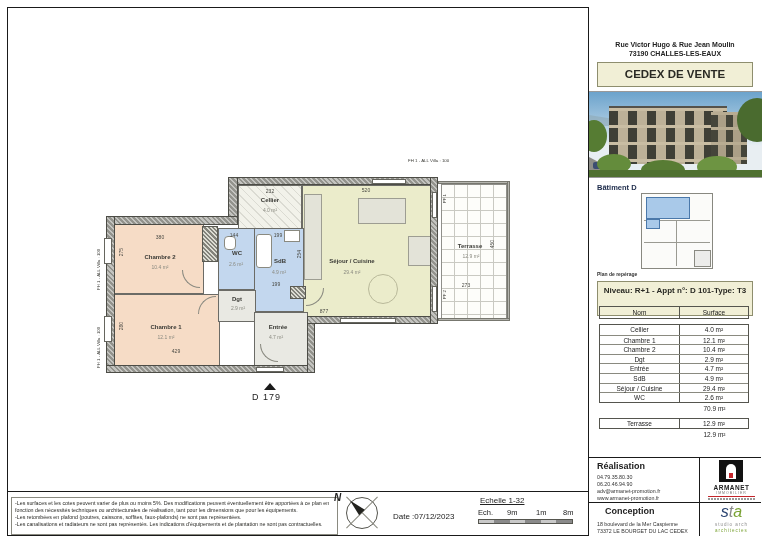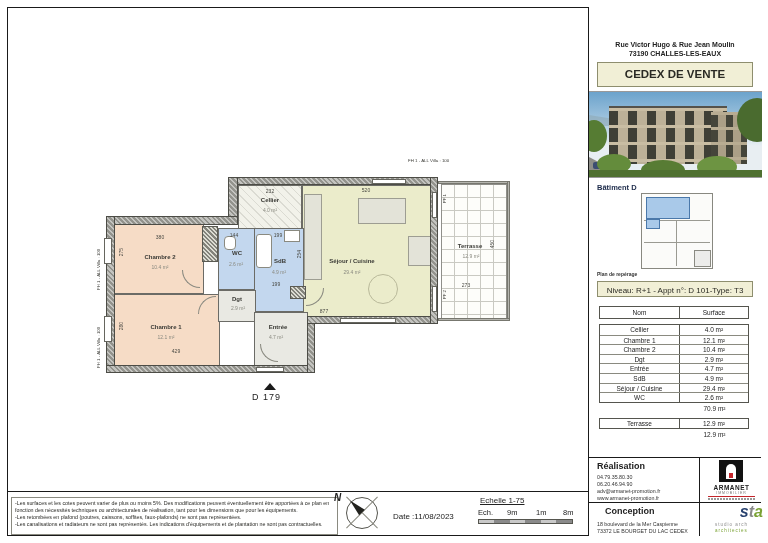--- a/index.html
+++ b/index.html
@@ -42,21 +42,21 @@
   .sidebar { position:absolute; left:588px; top:7px; width:173px; height:529px; background:#fff; border-left:1px solid #1a1a1a; }
   .sb-title { position:absolute; top:6px; left:4px; right:4px; text-align:center; font-size:10.5px; font-weight:bold; font-style:italic; line-height:1.25; }
   .sb-addr1 { position:absolute; top:34px; left:0; right:0; text-align:center; font-size:7px; font-weight:bold; }
   .sb-addr2 { position:absolute; top:43px; left:0; right:0; text-align:center; font-size:7px; font-weight:bold; }
   .cream-box { background:#f1efd6; border:1px solid #8e8e6e; }
   .pdv { position:absolute; top:55px; left:8px; right:8px; height:25px; text-align:center; font-size:11.5px; font-weight:bold; line-height:23px; color:#2a2a24; }
   .photo { position:absolute; top:84px; left:0; width:173px; height:87px; overflow:hidden; border-top:1px solid #999; border-bottom:1px solid #999; }
   .bat-label { position:absolute; top:176px; left:8px; font-size:7.5px; font-weight:bold; color:#1c2a4a; }
   .keyplan { position:absolute; top:186px; left:52px; width:72px; height:76px; background:#fbfbf9; border:1px solid #888880; }
   .reperage { position:absolute; top:264px; left:8px; font-size:5px; font-weight:bold; color:#333; }
-  .niveau { position:absolute; top:274px; left:8px; right:8px; height:16px; text-align:center; font-size:8px; font-weight:normal; line-height:18px; color:#2a2a24; }
+  .niveau { position:absolute; top:274px; left:8px; right:8px; height:35px; text-align:center; font-size:8px; font-weight:bold; line-height:18px; color:#2a2a24; }
   .tbl { position:absolute; top:299px; left:10px; right:12px; font-size:6.5px; }
   .trow { display:flex; height:9.6px; line-height:9.6px; }
   .tc-l { width:54%; text-align:center; border-right:1px solid #55554e; }
   .tc-r { width:46%; text-align:center; }
   .t-head { border:1px solid #55554e; height:13px; }
   .t-head .trow { height:11px; line-height:11px; }
   .t-body { border:1px solid #55554e; margin-top:5px; }
   .t-body .trow + .trow { border-top:1px solid #8a8a80; }
   .t-total { display:flex; height:11px; line-height:11px; }
   .t-total .tc-l { border-right:none; }
@@ -274,21 +274,21 @@
       <div class="abs" style="left:0;top:34px;width:63px;text-align:center;font-size:3.5px;letter-spacing:1px;color:#777;">IMMOBILIER</div>
       <div class="abs" style="left:8px;top:39px;width:47px;height:1px;background:#c4252b;"></div>
       <div class="abs" style="left:8px;top:41px;width:47px;height:2px;background:repeating-linear-gradient(to right,#999 0 2px,#fff 2px 3px);"></div>
     </div>
 
     <div class="sb-section-line" style="top:495px;"></div>
     <div class="abs sec-label" style="left:16px;top:499px;">Conception</div>
     <div class="abs sec-small" style="left:8px;top:514px;">18 boulevard de la Mer Caspienne</div>
     <div class="abs sec-small" style="left:8px;top:521px;">73372 LE BOURGET DU LAC CEDEX</div>
     <div class="logo-cell" style="left:110px;top:495px;width:63px;height:34px;">
-      <div class="abs" style="left:0;top:1px;width:63px;text-align:right;font-size:16px;font-weight:bold;font-style:italic;line-height:17px;">
+      <div class="abs" style="left:0;top:1px;width:63px;text-align:center;font-size:16px;font-weight:normal;font-style:italic;line-height:17px;">
         <span style="color:#27406e;">s</span><span style="color:#8a8a8a;">t</span><span style="color:#7aa234;">a</span>
       </div>
       <div class="abs" style="left:0;top:20px;width:63px;text-align:center;font-size:4.5px;color:#8a8a8a;letter-spacing:1px;">studio arch</div>
       <div class="abs" style="left:0;top:26px;width:63px;text-align:center;font-size:4.5px;color:#7aa234;letter-spacing:1px;">architectes</div>
     </div>
   </div>
 
   <div class="abs" style="left:7px;top:491px;width:582px;height:1px;background:#1a1a1a;"></div>
 
   <div class="disc-box">
@@ -296,21 +296,21 @@
     <div>-Les retombées en plafond (poutres, caissons, soffites, faux-plafonds) ne sont pas représentées.</div>
     <div>-Les canalisations et radiateurs ne sont pas représentés. Les indications d'équipements et de plantation ne sont pas contractuelles.</div>
   </div>
 
   <div class="txt" style="left:334px;top:492px;font-size:10px;font-weight:bold;font-style:italic;">N</div>
   <div class="abs" style="left:346px;top:497px;width:32px;height:32px;border:1px solid #55554e;border-radius:50%;"></div>
   <div class="abs" style="left:340px;top:512px;width:44px;height:1px;background:#88887e;transform:rotate(45deg);"></div>
   <div class="abs" style="left:340px;top:512px;width:44px;height:1px;background:#88887e;transform:rotate(-45deg);"></div>
   <div class="abs" style="left:352px;top:498px;width:0;height:0;border-left:4px solid transparent;border-right:4px solid transparent;border-bottom:17px solid #22221e;transform:rotate(-45deg);"></div>
 
-  <div class="txt" style="left:393px;top:512px;font-size:8px;">Date :11/08/2023</div>
-
-  <div class="txt" style="left:480px;top:496px;font-size:8px;text-decoration:underline;">Echelle 1-75</div>
+  <div class="txt" style="left:393px;top:512px;font-size:8px;">Date :07/12/2023</div>
+
+  <div class="txt" style="left:480px;top:496px;font-size:8px;text-decoration:underline;">Echelle 1-32</div>
   <div class="txt" style="left:478px;top:508px;font-size:7.5px;">Ech.</div>
   <div class="txt" style="left:507px;top:508px;font-size:7.5px;">9m</div>
   <div class="txt" style="left:536px;top:508px;font-size:7.5px;">1m</div>
   <div class="txt" style="left:563px;top:508px;font-size:7.5px;">8m</div>
   <div class="scale-bar"></div>
 </div>
 
 </body></html>

